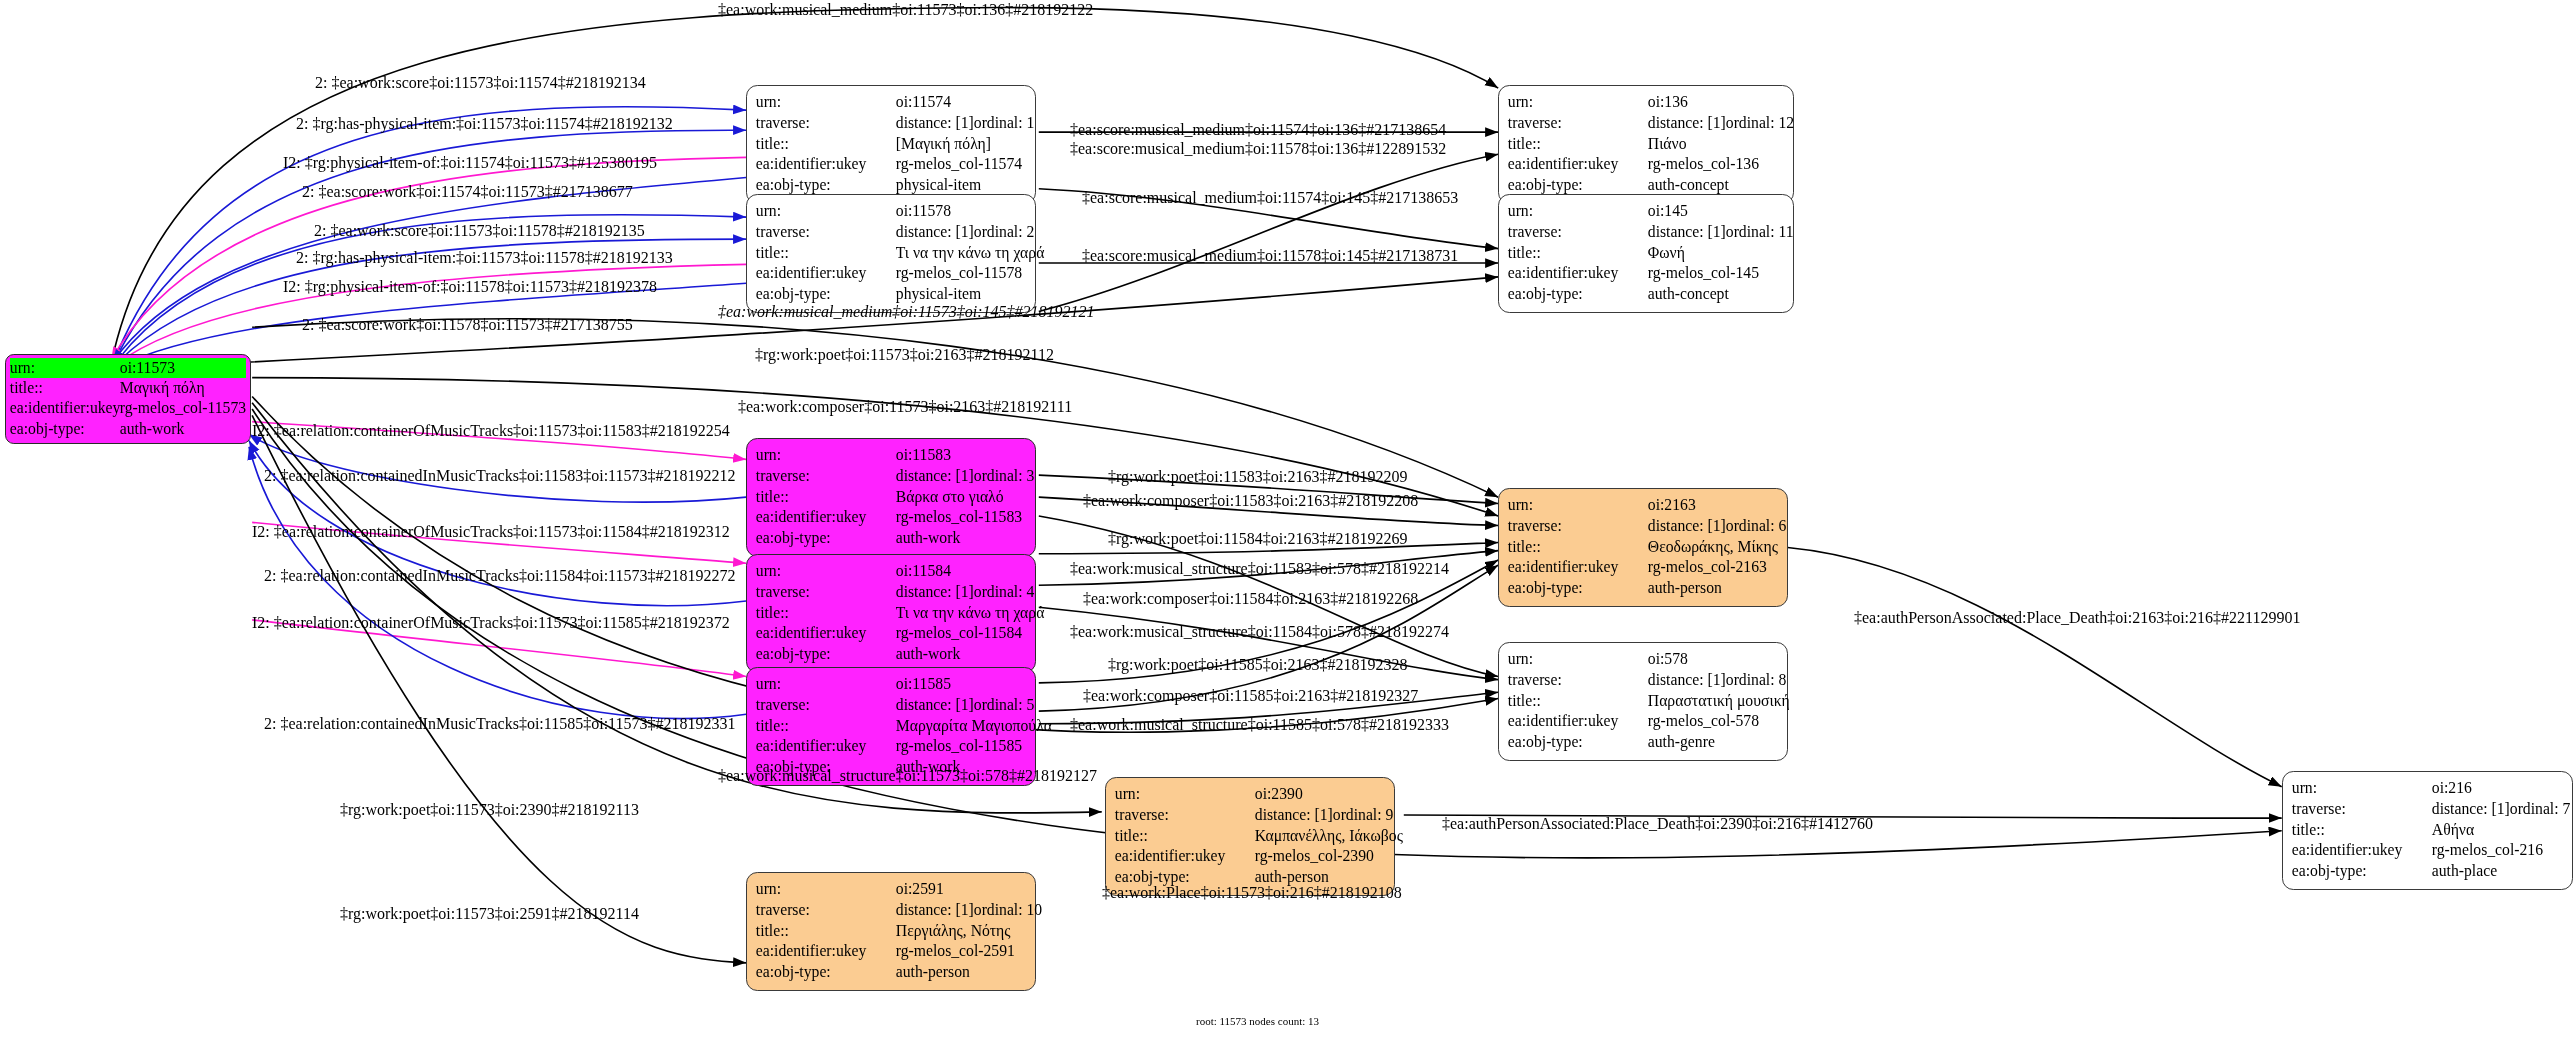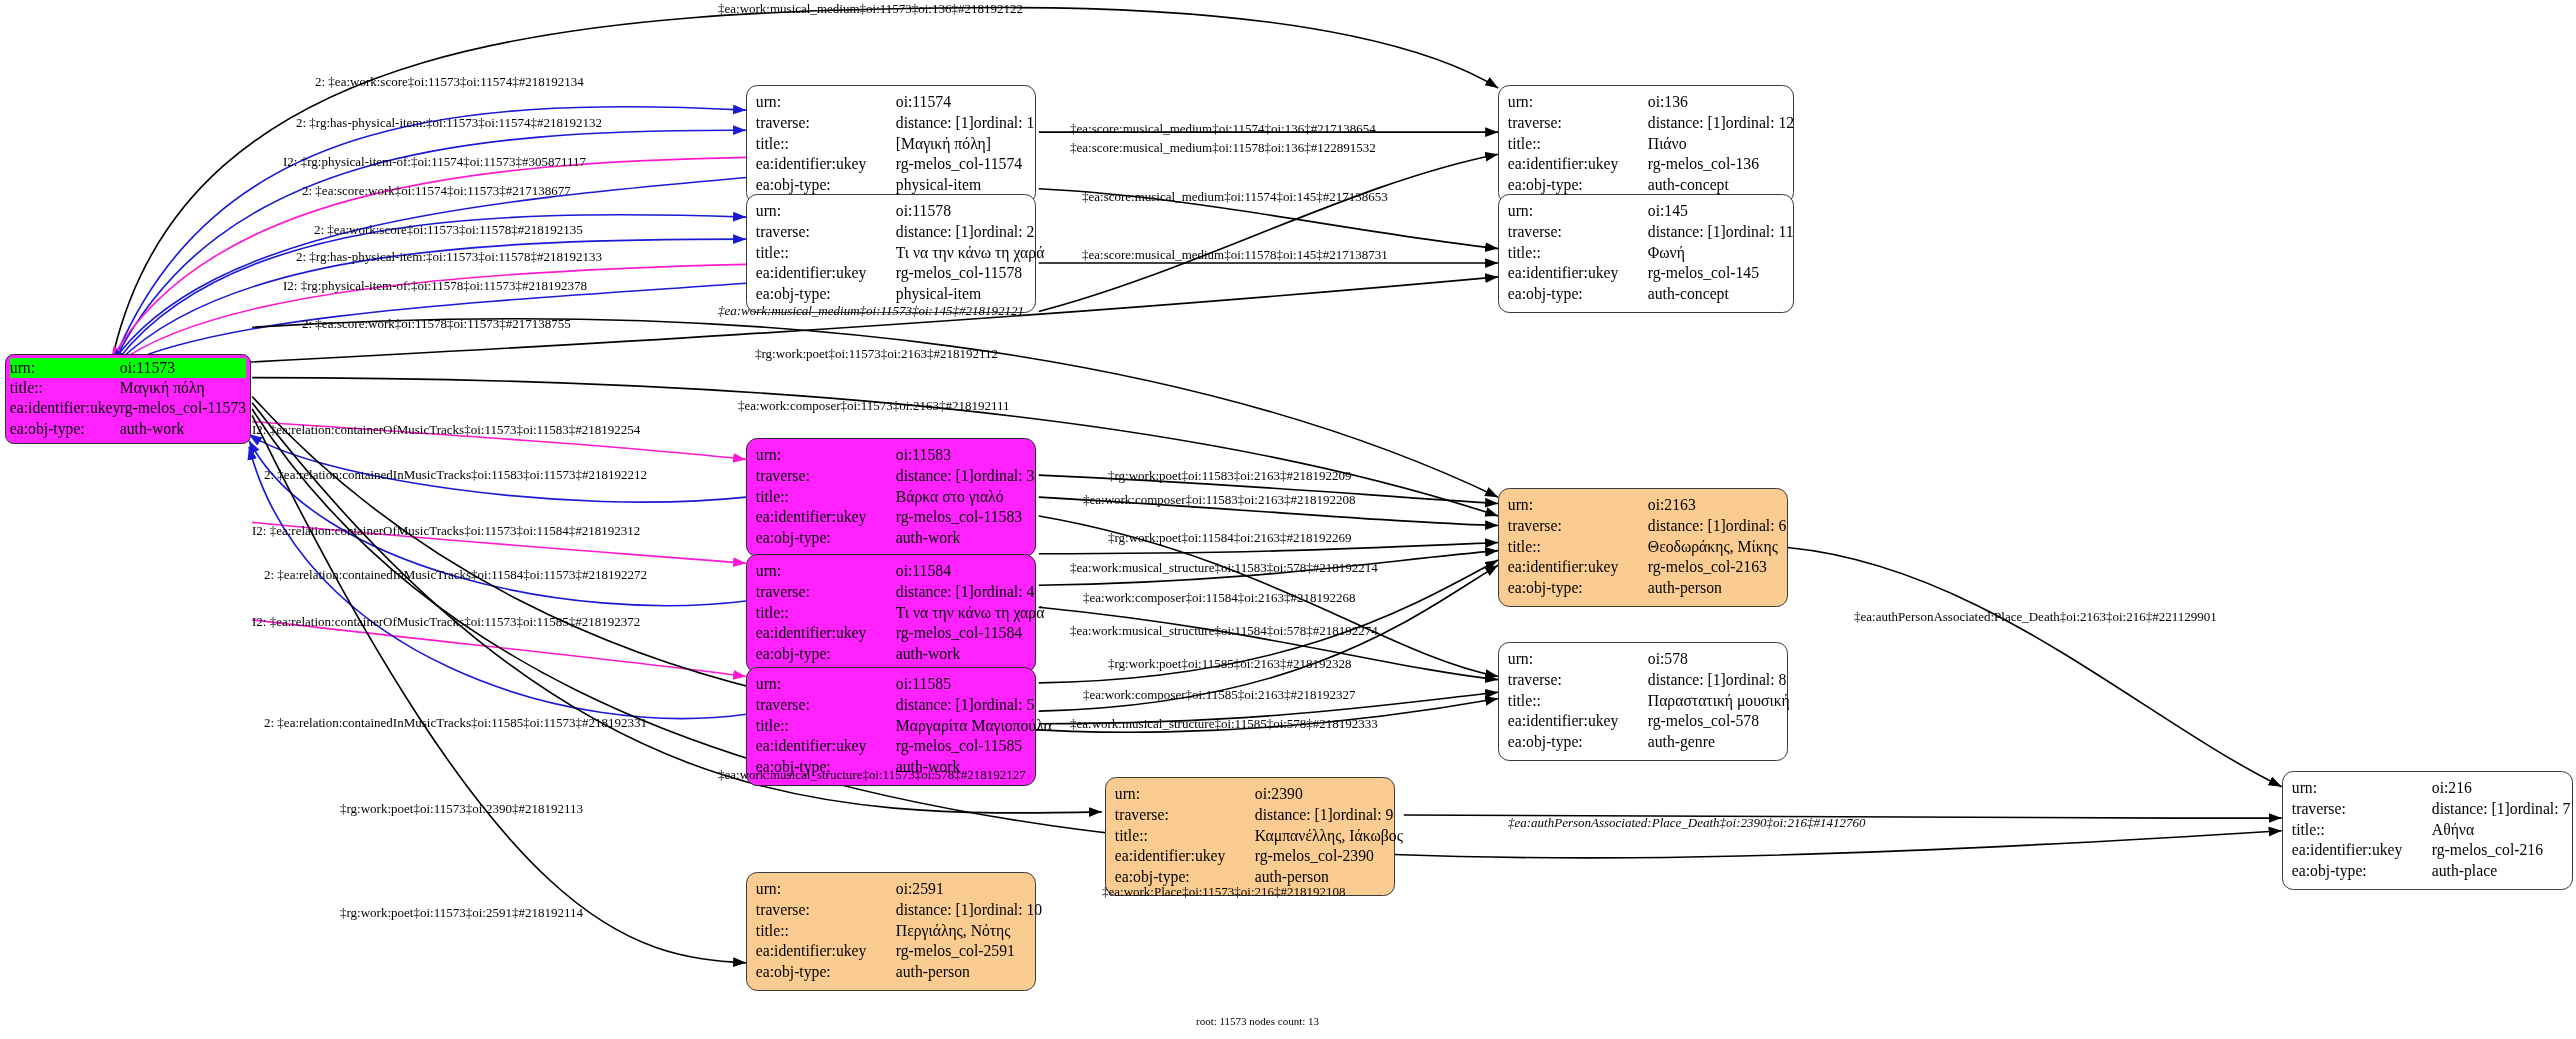--- a/index.html
+++ b/index.html
@@ -10,21 +10,21 @@
         padding:6.3px 8.8px 7.6px 8.8px;background:#ffffff;}
   .node.magenta{background:#ff22ff;border-color:#2b2b2b;}
   .node.orange{background:#fbcc92;border-color:#3a3a3a;}
   .node.root{background:#ff22ff;border-color:#2b2b2b;border-radius:8.8px;padding:2.5px 3.8px 3.8px 3.8px;}
   .row{display:flex;align-items:baseline;white-space:nowrap;line-height:1.32;font-size:15.7px;color:#000;}
   .k{width:140px;flex:0 0 140px;}
   .v{flex:1 1 auto;}
   .node.root .row{font-size:15.7px;line-height:1.3;}
   .node.root .k{width:110px;flex:0 0 110px;}
   .node.root .row.hl{background:#00ff00;}
-  .elabel{position:absolute;font-size:13px;color:#000;white-space:nowrap;
+  .elabel{position:absolute;font-size:16px;color:#000;white-space:nowrap;
           font-family:"Liberation Serif","DejaVu Serif",serif;}
   .footer{position:absolute;font-size:11px;color:#000;white-space:nowrap;}
 </style>
 </head>
 <body>
 
 <div id="canvas">
 
   <svg id="edges" viewBox="0 0 4092 1651">
     <defs>
@@ -408,21 +408,21 @@
       </div>
     <div class="row">
         <span class="k">ea:obj-type:</span>
         <span class="v">auth-place</span>
       </div>
   </div>
 
   <div class="elabel" style="left:718px;top:1.3px;">‡ea:work:musical_medium‡oi:11573‡oi:136‡#218192122</div>
   <div class="elabel" style="left:315px;top:74px;">2: ‡ea:work:score‡oi:11573‡oi:11574‡#218192134</div>
   <div class="elabel" style="left:296px;top:115px;">2: ‡rg:has-physical-item:‡oi:11573‡oi:11574‡#218192132</div>
-  <div class="elabel" style="left:283px;top:154px;">I2: ‡rg:physical-item-of:‡oi:11574‡oi:11573‡#305871117</div>
+  <div class="elabel" style="left:283px;top:154px;">I2: ‡rg:physical-item-of:‡oi:11574‡oi:11573‡#125380195</div>
   <div class="elabel" style="left:302px;top:183px;">2: ‡ea:score:work‡oi:11574‡oi:11573‡#217138677</div>
   <div class="elabel" style="left:314px;top:222px;">2: ‡ea:work:score‡oi:11573‡oi:11578‡#218192135</div>
   <div class="elabel" style="left:296px;top:249px;">2: ‡rg:has-physical-item:‡oi:11573‡oi:11578‡#218192133</div>
   <div class="elabel" style="left:283px;top:278px;">I2: ‡rg:physical-item-of:‡oi:11578‡oi:11573‡#218192378</div>
   <div class="elabel" style="left:302px;top:316px;">2: ‡ea:score:work‡oi:11578‡oi:11573‡#217138755</div>
 
   <div class="elabel" style="left:1070px;top:121px;">‡ea:score:musical_medium‡oi:11574‡oi:136‡#217138654</div>
   <div class="elabel" style="left:1070px;top:140px;">‡ea:score:musical_medium‡oi:11578‡oi:136‡#122891532</div>
   <div class="elabel" style="left:1082px;top:189px;">‡ea:score:musical_medium‡oi:11574‡oi:145‡#217138653</div>
   <div class="elabel" style="left:1082px;top:247px;">‡ea:score:musical_medium‡oi:11578‡oi:145‡#217138731</div>
@@ -444,20 +444,20 @@
   <div class="elabel" style="left:1070px;top:560px;">‡ea:work:musical_structure‡oi:11583‡oi:578‡#218192214</div>
   <div class="elabel" style="left:1083px;top:590px;">‡ea:work:composer‡oi:11584‡oi:2163‡#218192268</div>
   <div class="elabel" style="left:1070px;top:623px;">‡ea:work:musical_structure‡oi:11584‡oi:578‡#218192274</div>
   <div class="elabel" style="left:1108px;top:656px;">‡rg:work:poet‡oi:11585‡oi:2163‡#218192328</div>
   <div class="elabel" style="left:1083px;top:687px;">‡ea:work:composer‡oi:11585‡oi:2163‡#218192327</div>
   <div class="elabel" style="left:1070px;top:716px;">‡ea:work:musical_structure‡oi:11585‡oi:578‡#218192333</div>
 
   <div class="elabel" style="left:1854px;top:609px;">‡ea:authPersonAssociated:Place_Death‡oi:2163‡oi:216‡#221129901</div>
   <div class="elabel" style="left:718px;top:767px;">‡ea:work:musical_structure‡oi:11573‡oi:578‡#218192127</div>
   <div class="elabel" style="left:340px;top:801px;">‡rg:work:poet‡oi:11573‡oi:2390‡#218192113</div>
-  <div class="elabel" style="left:1508px;top:815px;font-style:italic;">‡ea:authPersonAssociated:Place_Death‡oi:2390‡oi:216‡#1412760</div>
+  <div class="elabel" style="left:1442px;top:815px;">‡ea:authPersonAssociated:Place_Death‡oi:2390‡oi:216‡#1412760</div>
   <div class="elabel" style="left:1102px;top:884px;">‡ea:work:Place‡oi:11573‡oi:216‡#218192108</div>
   <div class="elabel" style="left:340px;top:905px;">‡rg:work:poet‡oi:11573‡oi:2591‡#218192114</div>
 
   <div class="footer" style="left:1196px;top:1015px;">root: 11573 nodes count: 13</div>
 
 </div>
 
 
 </body></html>

